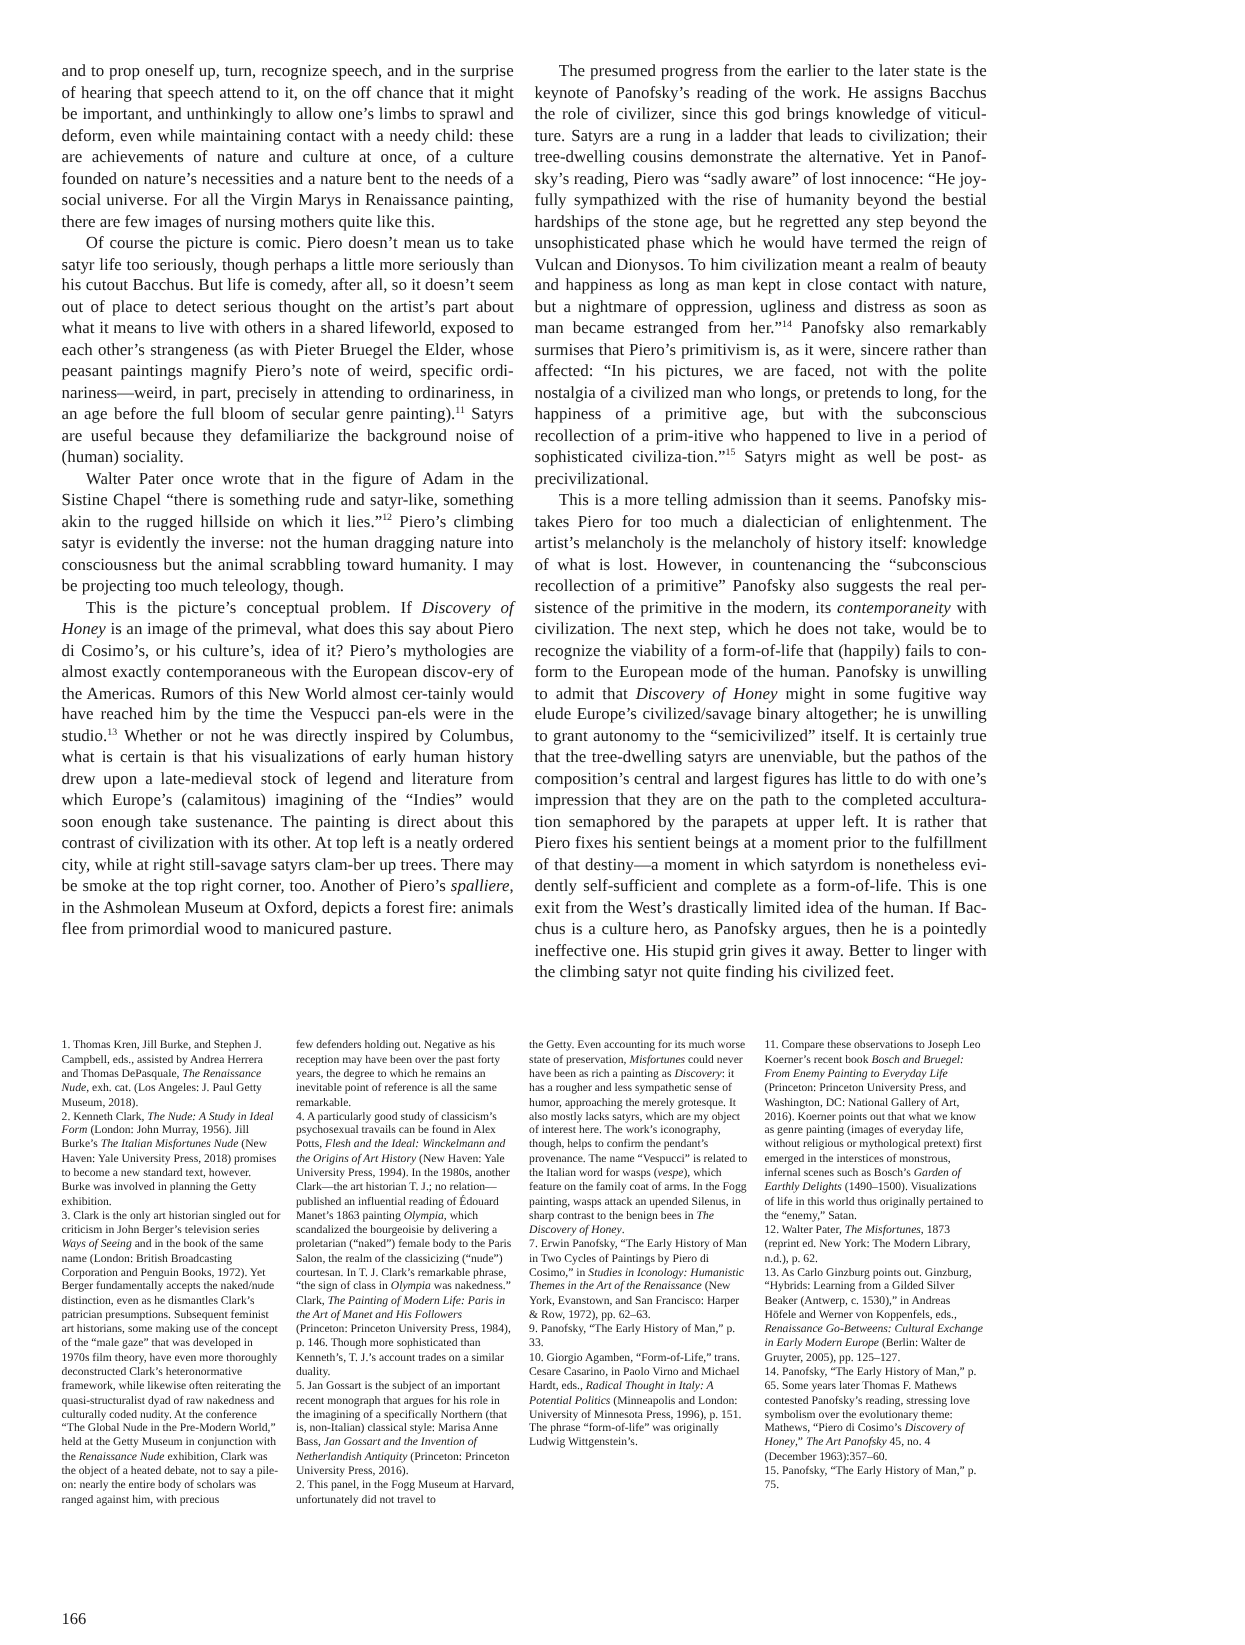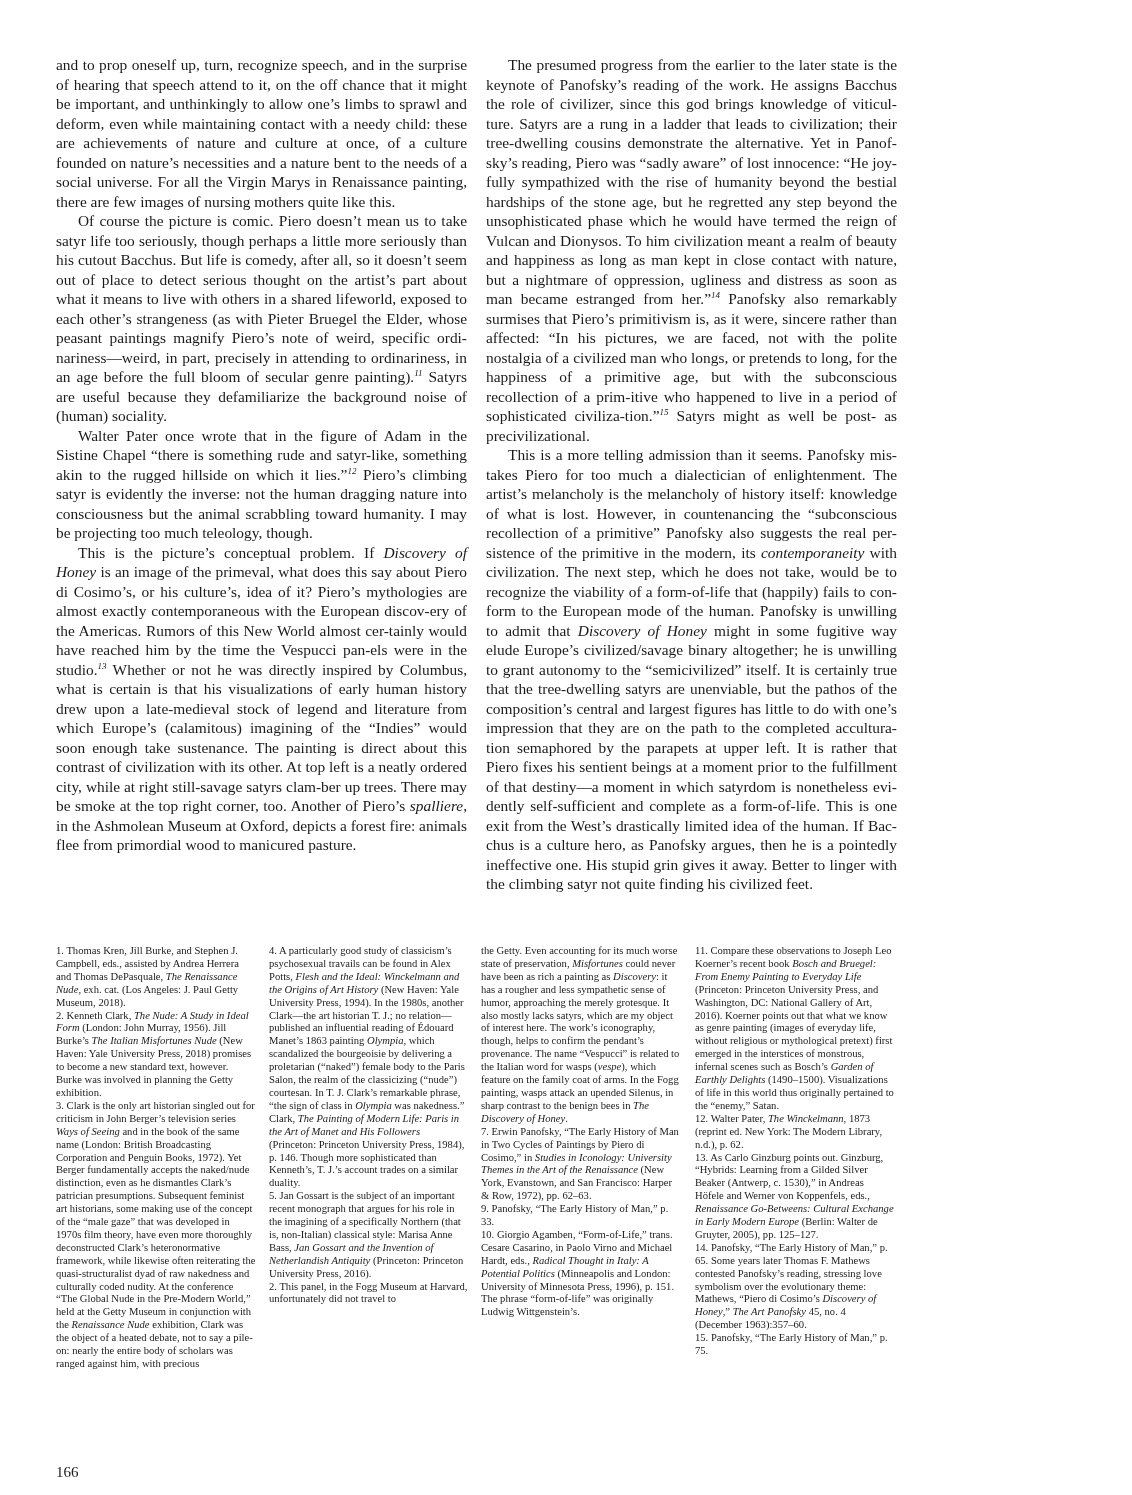--- a/index.html
+++ b/index.html
@@ -8,21 +8,21 @@
   .body-col {
     position: absolute; top: 55px; width: 411px;
     font-family: "Liberation Serif", "DejaVu Serif", serif;
     font-size: 15.4px; line-height: 19.5px; text-align: justify;
     hyphens: manual;
   }
   .body-col.left { left: 56px; }
   .body-col.right { left: 486px; }
   .body-col p { margin: 0; text-indent: 0; }
   .body-col p.indent { text-indent: 22px; }
-  .body-col sup { font-size: 9px; line-height: 0; vertical-align: 6px; font-style: italic; }
+  .body-col sup { font-size: 9px; line-height: 0; vertical-align: 6px; }
   .notes { position: absolute; top: 941px; left: 56px; width: 850px; height: 480px; }
   .note-col {
     position: absolute; top: 4px; width: 200px;
     font-family: "Liberation Serif", "DejaVu Serif", serif;
     font-size: 10.6px; line-height: 12.9px; text-align: left;
   }
   .note-col.c1 { left: 0; }
   .note-col.c2 { left: 213px; }
   .note-col.c3 { left: 425px; }
   .note-col.c4 { left: 639px; }
@@ -50,33 +50,34 @@
       <p class="indent">This is a more telling admission than it seems. Panofsky mis-takes Piero for too much a dialectician of enlightenment. The artist’s melancholy is the melancholy of history itself: knowledge of what is lost. However, in countenancing the “subconscious recollection of a primitive” Panofsky also suggests the real per-sistence of the primitive in the modern, its <i>contemporaneity</i> with civilization. The next step, which he does not take, would be to recognize the viability of a form-of-life that (happily) fails to con-form to the European mode of the human. Panofsky is unwilling to admit that <i>Discovery of Honey</i> might in some fugitive way elude Europe’s civilized/savage binary altogether; he is unwilling to grant autonomy to the “semicivilized” itself. It is certainly true that the tree-dwelling satyrs are unenviable, but the pathos of the composition’s central and largest figures has little to do with one’s impression that they are on the path to the completed accultura-tion semaphored by the parapets at upper left. It is rather that Piero fixes his sentient beings at a moment prior to the fulfillment of that destiny—a moment in which satyrdom is nonetheless evi-dently self-sufficient and complete as a form-of-life. This is one exit from the West’s drastically limited idea of the human. If Bac-chus is a culture hero, as Panofsky argues, then he is a pointedly ineffective one. His stupid grin gives it away. Better to linger with the climbing satyr not quite finding his civilized feet.</p>
     </div>
 
   <div class="notes">
     <div class="note-col c1">
         <p>1. Thomas Kren, Jill Burke, and Stephen J. Campbell, eds., assisted by Andrea Herrera and Thomas DePasquale, <i>The Renaissance Nude</i>, exh. cat. (Los Angeles: J. Paul Getty Museum, 2018).</p>
         <p>2. Kenneth Clark, <i>The Nude: A Study in Ideal Form</i> (London: John Murray, 1956). Jill Burke’s <i>The Italian Misfortunes Nude</i> (New Haven: Yale University Press, 2018) promises to become a new standard text, however. Burke was involved in planning the Getty exhibition.</p>
         <p>3. Clark is the only art historian singled out for criticism in John Berger’s television series <i>Ways of Seeing</i> and in the book of the same name (London: British Broadcasting Corporation and Penguin Books, 1972). Yet Berger fundamentally accepts the naked/nude distinction, even as he dismantles Clark’s patrician presumptions. Subsequent feminist art historians, some making use of the concept of the “male gaze” that was developed in 1970s film theory, have even more thoroughly deconstructed Clark’s heteronormative framework, while likewise often reiterating the quasi-structuralist dyad of raw nakedness and culturally coded nudity. At the conference “The Global Nude in the Pre-Modern World,” held at the Getty Museum in conjunction with the <i>Renaissance Nude</i> exhibition, Clark was the object of a heated debate, not to say a pile-on: nearly the entire body of scholars was ranged against him, with precious</p>
       </div>
     <div class="note-col c2">
+        <p>few defenders holding out. Negative as his reception may have been over the past forty years, the degree to which he remains an inevitable point of reference is all the same remarkable.</p>
         <p>4. A particularly good study of classicism’s psychosexual travails can be found in Alex Potts, <i>Flesh and the Ideal: Winckelmann and the Origins of Art History</i> (New Haven: Yale University Press, 1994). In the 1980s, another Clark—the art historian T. J.; no relation—published an influential reading of Édouard Manet’s 1863 painting <i>Olympia</i>, which scandalized the bourgeoisie by delivering a proletarian (“naked”) female body to the Paris Salon, the realm of the classicizing (“nude”) courtesan. In T. J. Clark’s remarkable phrase, “the sign of class in <i>Olympia</i> was nakedness.” Clark, <i>The Painting of Modern Life: Paris in the Art of Manet and His Followers</i> (Princeton: Princeton University Press, 1984), p. 146. Though more sophisticated than Kenneth’s, T. J.’s account trades on a similar duality.</p>
         <p>5. Jan Gossart is the subject of an important recent monograph that argues for his role in the imagining of a specifically Northern (that is, non-Italian) classical style: Marisa Anne Bass, <i>Jan Gossart and the Invention of Netherlandish Antiquity</i> (Princeton: Princeton University Press, 2016).</p>
         <p>2. This panel, in the Fogg Museum at Harvard, unfortunately did not travel to</p>
       </div>
     <div class="note-col c3">
         <p>the Getty. Even accounting for its much worse state of preservation, <i>Misfortunes</i> could never have been as rich a painting as <i>Discovery</i>: it has a rougher and less sympathetic sense of humor, approaching the merely grotesque. It also mostly lacks satyrs, which are my object of interest here. The work’s iconography, though, helps to confirm the pendant’s provenance. The name “Vespucci” is related to the Italian word for wasps (<i>vespe</i>), which feature on the family coat of arms. In the Fogg painting, wasps attack an upended Silenus, in sharp contrast to the benign bees in <i>The Discovery of Honey</i>.</p>
-        <p>7. Erwin Panofsky, “The Early History of Man in Two Cycles of Paintings by Piero di Cosimo,” in <i>Studies in Iconology: University Themes in the Art of the Renaissance</i> (New York, Evanstown, and San Francisco: Harper &amp; Row, 1972), pp. 62–63.</p>
+        <p>7. Erwin Panofsky, “The Early History of Man in Two Cycles of Paintings by Piero di Cosimo,” in <i>Studies in Iconology: Humanistic Themes in the Art of the Renaissance</i> (New York, Evanstown, and San Francisco: Harper &amp; Row, 1972), pp. 62–63.</p>
         <p>9. Panofsky, “The Early History of Man,” p. 33.</p>
         <p>10. Giorgio Agamben, “Form-of-Life,” trans. Cesare Casarino, in Paolo Virno and Michael Hardt, eds., <i>Radical Thought in Italy: A Potential Politics</i> (Minneapolis and London: University of Minnesota Press, 1996), p. 151. The phrase “form-of-life” was originally Ludwig Wittgenstein’s.</p>
       </div>
     <div class="note-col c4">
         <p>11. Compare these observations to Joseph Leo Koerner’s recent book <i>Bosch and Bruegel: From Enemy Painting to Everyday Life</i> (Princeton: Princeton University Press, and Washington, DC: National Gallery of Art, 2016). Koerner points out that what we know as genre painting (images of everyday life, without religious or mythological pretext) first emerged in the interstices of monstrous, infernal scenes such as Bosch’s <i>Garden of Earthly Delights</i> (1490–1500). Visualizations of life in this world thus originally pertained to the “enemy,” Satan.</p>
-        <p>12. Walter Pater, <i>The Winckelmann</i>, 1873 (reprint ed. New York: The Modern Library, n.d.), p. 62.</p>
+        <p>12. Walter Pater, <i>The Misfortunes</i>, 1873 (reprint ed. New York: The Modern Library, n.d.), p. 62.</p>
         <p>13. As Carlo Ginzburg points out. Ginzburg, “Hybrids: Learning from a Gilded Silver Beaker (Antwerp, c. 1530),” in Andreas Höfele and Werner von Koppenfels, eds., <i>Renaissance Go-Betweens: Cultural Exchange in Early Modern Europe</i> (Berlin: Walter de Gruyter, 2005), pp. 125–127.</p>
         <p>14. Panofsky, “The Early History of Man,” p. 65. Some years later Thomas F. Mathews contested Panofsky’s reading, stressing love symbolism over the evolutionary theme: Mathews, “Piero di Cosimo’s <i>Discovery of Honey</i>,” <i>The Art Panofsky</i> 45, no. 4 (December 1963):357–60.</p>
         <p>15. Panofsky, “The Early History of Man,” p. 75.</p>
       </div>
   </div>
 
   <div class="folio">166</div>
 </div>
 
 </body></html>

